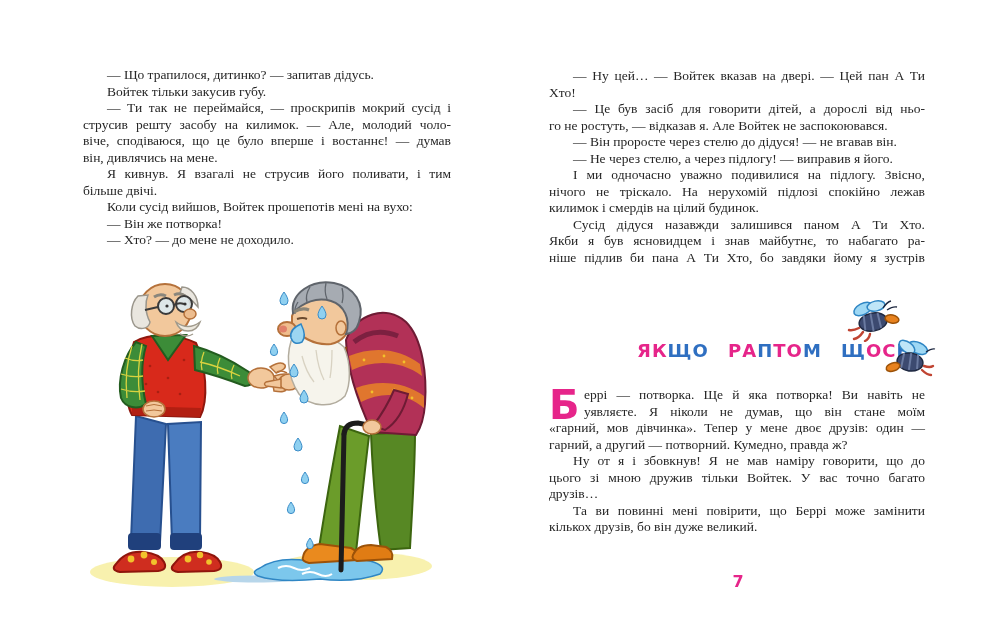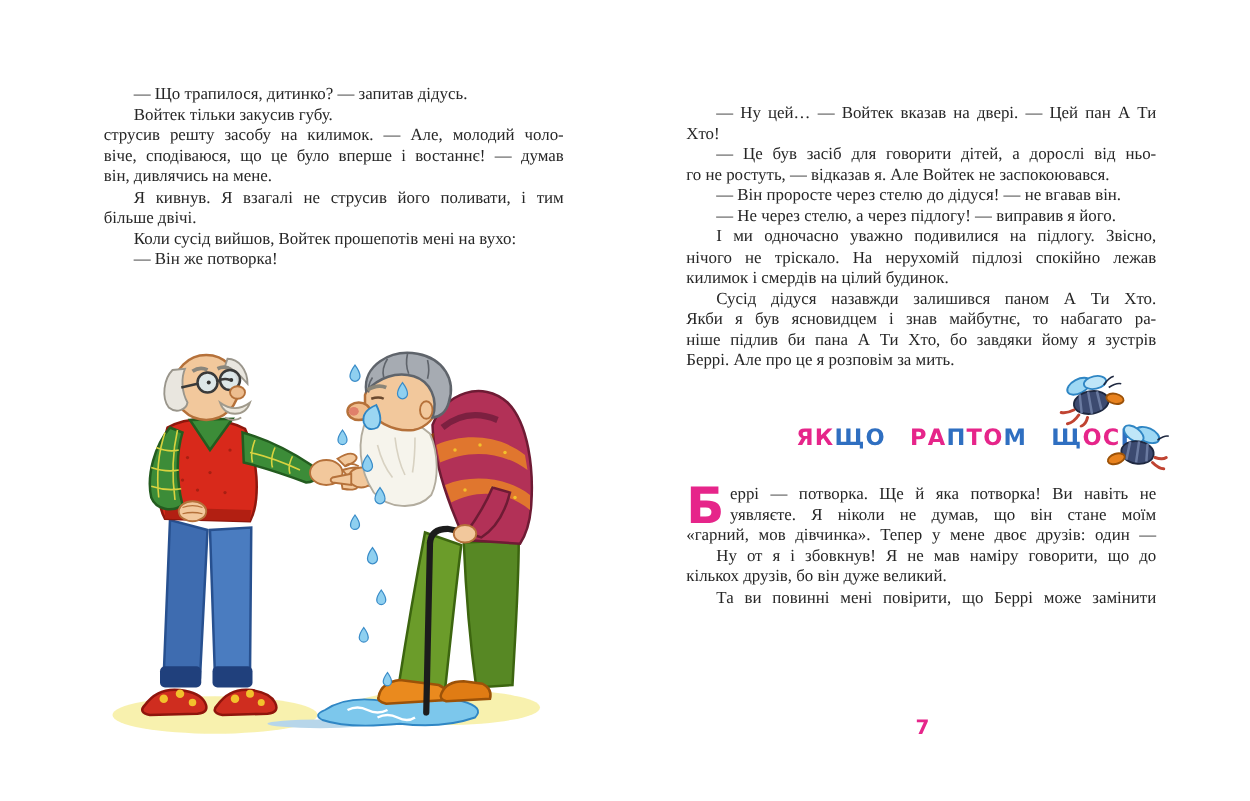--- a/index.html
+++ b/index.html
@@ -25,37 +25,41 @@
 <div class="stage">
 
   <div class="textcol" style="left:83px;top:67px;width:368px;">
     <div class="par">
       <div class="tl ind last">— Що трапилося, дитинко? — запитав дідусь.</div>
     </div>
     <div class="par">
       <div class="tl ind last">Войтек тільки закусив губу.</div>
     </div>
     <div class="par">
+      <div class="tl ind">— Ти так не переймайся, — проскрипів мокрий сусід і</div>
       <div class="tl">струсив решту засобу на килимок. — Але, молодий чоло-</div>
       <div class="tl">віче, сподіваюся, що це було вперше і востаннє! — думав</div>
       <div class="tl last">він, дивлячись на мене.</div>
     </div>
     <div class="par">
       <div class="tl ind">Я кивнув. Я взагалі не струсив його поливати, і тим</div>
       <div class="tl last">більше двічі.</div>
     </div>
     <div class="par">
       <div class="tl ind last">Коли сусід вийшов, Войтек прошепотів мені на вухо:</div>
     </div>
     <div class="par">
       <div class="tl ind last">— Він же потворка!</div>
     </div>
-  </div>
-
-  <div class="textcol" style="left:549px;top:82px;width:376px;">
+    <div class="par">
+      <div class="tl ind last">— Хто? — до мене не доходило.</div>
+    </div>
+  </div>
+
+  <div class="textcol" style="left:549px;top:68px;width:376px;">
     <div class="par">
       <div class="tl ind">— Ну цей… — Войтек вказав на двері. — Цей пан А Ти</div>
       <div class="tl last">Хто!</div>
     </div>
     <div class="par">
       <div class="tl ind">— Це був засіб для говорити дітей, а дорослі від ньо-</div>
       <div class="tl last">го не ростуть, — відказав я. Але Войтек не заспокоювався.</div>
     </div>
     <div class="par">
       <div class="tl ind last">— Він проросте через стелю до дідуся! — не вгавав він.</div>
@@ -65,43 +69,45 @@
     </div>
     <div class="par">
       <div class="tl ind">І ми одночасно уважно подивилися на підлогу. Звісно,</div>
       <div class="tl">нічого не тріскало. На нерухомій підлозі спокійно лежав</div>
       <div class="tl last">килимок і смердів на цілий будинок.</div>
     </div>
     <div class="par">
       <div class="tl ind">Сусід дідуся назавжди залишився паном А Ти Хто.</div>
       <div class="tl">Якби я був ясновидцем і знав майбутнє, то набагато ра-</div>
       <div class="tl">ніше підлив би пана А Ти Хто, бо завдяки йому я зустрів</div>
-      <div class="tl last">Беррі. Але про це я розповім за мить.</div>
     </div>
   </div>
 
   <div class="heading">
     <span class="word"><span style="color: rgb(230, 37, 138);">Я</span><span style="color: rgb(230, 37, 138);">К</span><span style="color: rgb(47, 111, 193);">Щ</span><span style="color: rgb(47, 111, 193);">О</span></span>
     <span class="word"><span style="color: rgb(230, 37, 138);">Р</span><span style="color: rgb(230, 37, 138);">А</span><span style="color: rgb(47, 111, 193);">П</span><span style="color: rgb(230, 37, 138);">Т</span><span style="color: rgb(230, 37, 138);">О</span><span style="color: rgb(47, 111, 193);">М</span></span>
     <span class="word"><span style="color: rgb(47, 111, 193);">Щ</span><span style="color: rgb(230, 37, 138);">О</span><span style="color: rgb(230, 37, 138);">С</span><span style="color: rgb(47, 111, 193);">Ь</span></span>
   </div>
 
   <div class="textcol" style="left:549px;top:387px;width:376px;">
     <div class="par">
       <div class="dropcap" style="color: rgb(230, 37, 138);">Б</div>
       <div class="tl">еррі — потворка. Ще й яка потворка! Ви навіть не</div>
       <div class="tl">уявляєте. Я ніколи не думав, що він стане моїм</div>
       <div class="tl">«гарний, мов дівчинка». Тепер у мене двоє друзів: один —</div>
+      <div class="tl last">гарний, а другий — потворний. Кумедно, правда ж?</div>
     </div>
     <div class="par">
       <div class="tl ind">Ну от я і збовкнув! Я не мав наміру говорити, що до</div>
-    </div>
-    <div class="par">
+      <div class="tl">цього зі мною дружив тільки Войтек. У вас точно багато</div>
+      <div class="tl last">друзів…</div>
+    </div>
+    <div class="par">
+      <div class="tl ind">Та ви повинні мені повірити, що Беррі може замінити</div>
       <div class="tl last">кількох друзів, бо він дуже великий.</div>
-      <div class="tl ind">Та ви повинні мені повірити, що Беррі може замінити</div>
     </div>
   </div>
 
   <div class="pagenum" style="color: rgb(230, 37, 138);">7</div>
 
   <svg class="absimg" style="left:88px;top:276px;" width="382" height="336" viewBox="0 0 382 336">
 
     <ellipse cx="84" cy="296" rx="82" ry="15" fill="#f6ee9a" opacity="0.8"></ellipse>
     <ellipse cx="268" cy="290" rx="76" ry="14" fill="#f6ee9a" opacity="0.8"></ellipse>
     <ellipse cx="168" cy="303" rx="42" ry="3.5" fill="#b7d6ea"></ellipse>

